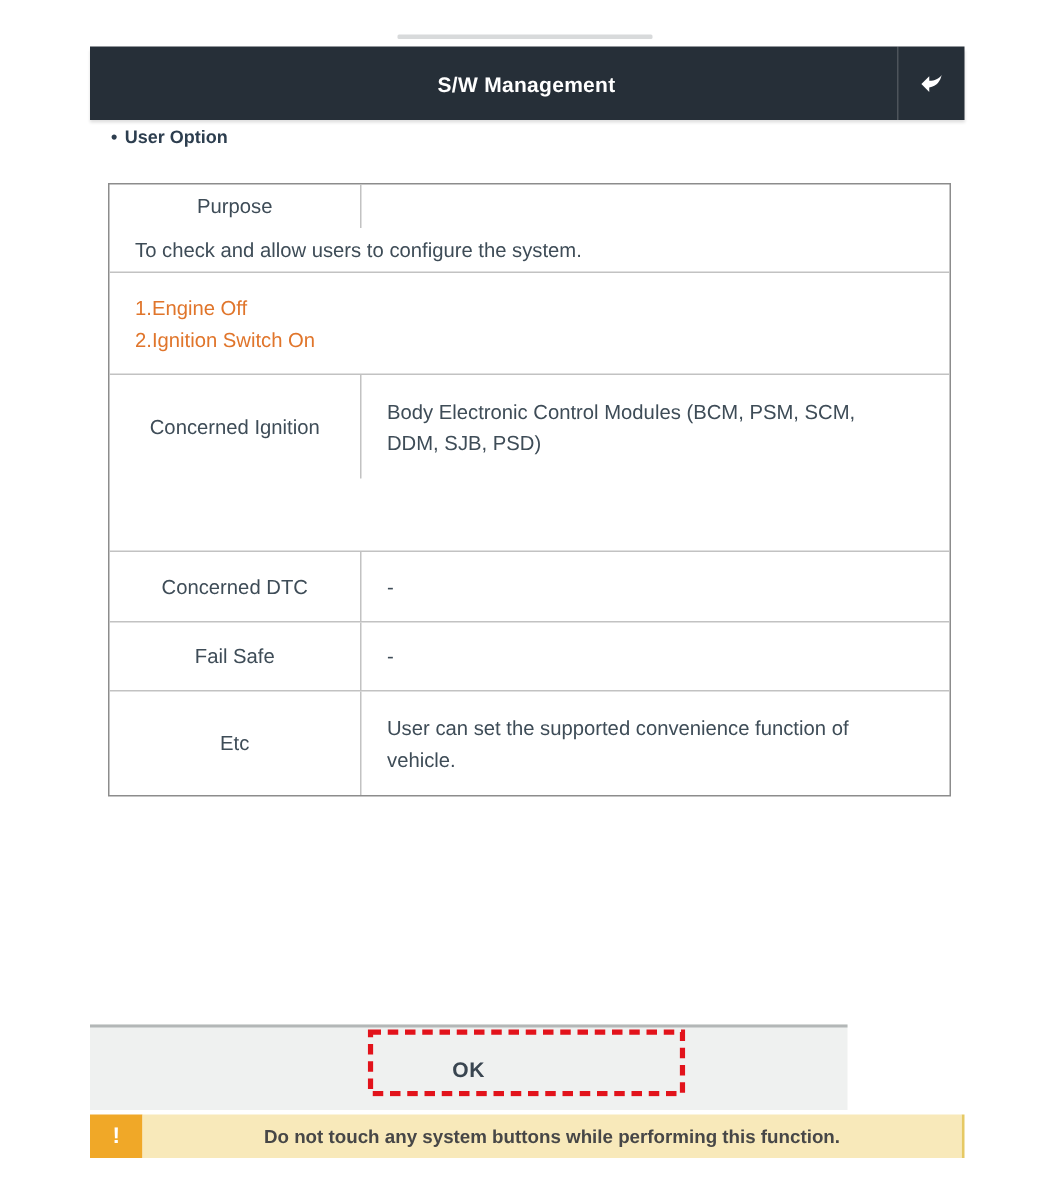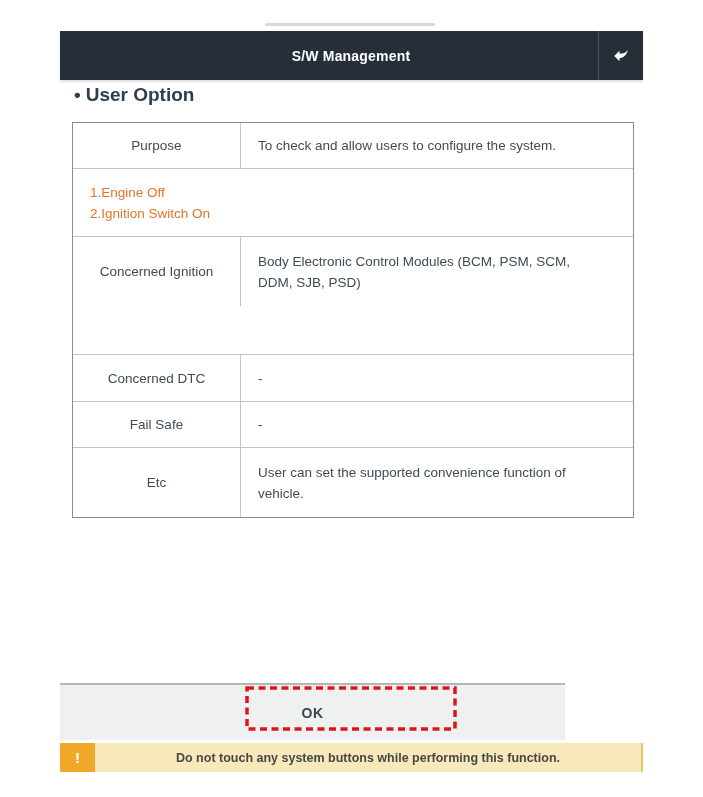--- a/index.html
+++ b/index.html
@@ -14,21 +14,21 @@
   .header{position:absolute;left:60px;top:31px;width:583px;height:49px;
        background:var(--header_bg,#262f38);display:flex;align-items:center;
        box-shadow:0 2px 2px rgba(0,0,0,0.13);}
   .header-title{flex:1;text-align:center;color:var(--header_text,#ffffff);
        font-size:14px;font-weight:bold;letter-spacing:0.2px;padding-left:44px;}
   .header-right{width:44px;height:100%;display:flex;align-items:center;justify-content:center;
        border-left:1px solid rgba(255,255,255,0.18);cursor:pointer;}
   .header-right svg{display:block;}
 
   
-  .section-label{position:absolute;left:74px;top:84px;font-size:19px;font-weight:bold;
+  .section-label{position:absolute;left:74px;top:84px;font-size:12px;font-weight:bold;
        color:var(--section_text,#2d3e4f);}
   .section-label .bullet{margin-right:5px;}
 
   
   .opt-table{position:absolute;left:72px;top:122px;width:560px;
        border:1px solid var(--table_border_outer,#8c8c8c);background:#ffffff;}
   .trow{display:flex;align-items:stretch;}
   .trow + .trow{border-top:1px solid var(--table_border_inner,#c2c2c2);}
   .tlabel{width:168px;box-sizing:border-box;padding:4px 20px;display:flex;
        align-items:center;justify-content:center;text-align:center;
@@ -72,21 +72,21 @@
       </svg>
     </span>
   </div>
 </div>
 
 <div class="section-label">
   <span class="bullet">•</span><span>User Option</span>
 </div>
 
 <div class="opt-table" id="option-table">
-    <div class="trow" style="min-height: 45px;">
+    <div class="trow" style="min-height: 45px; flex-direction: column;">
       <div class="tlabel">Purpose</div>
       <div class="tvalue">To check and allow users to configure the system.</div>
     </div>
     <div class="trow hl" style="min-height: 67px;">
       <div class="tvalue">1.Engine Off
 2.Ignition Switch On</div>
     </div>
     <div class="trow" style="min-height: 69px;">
       <div class="tlabel">Concerned Ignition</div>
       <div class="tvalue">Body Electronic Control Modules (BCM, PSM, SCM, DDM, SJB, PSD)</div>

